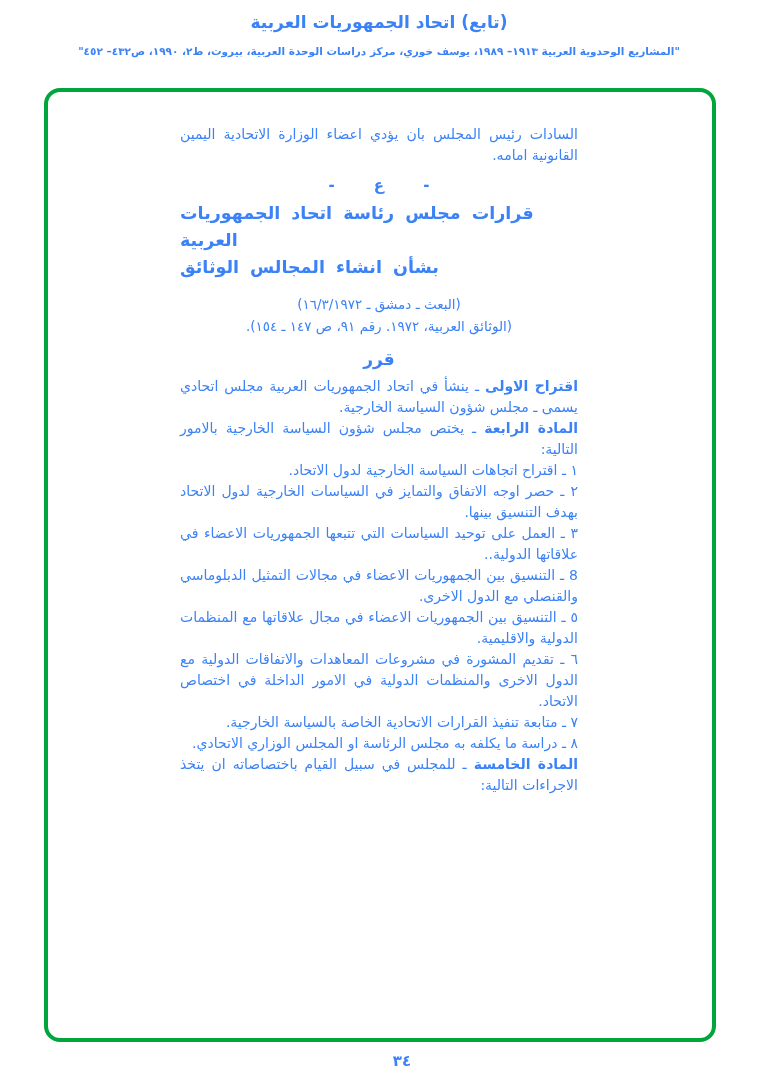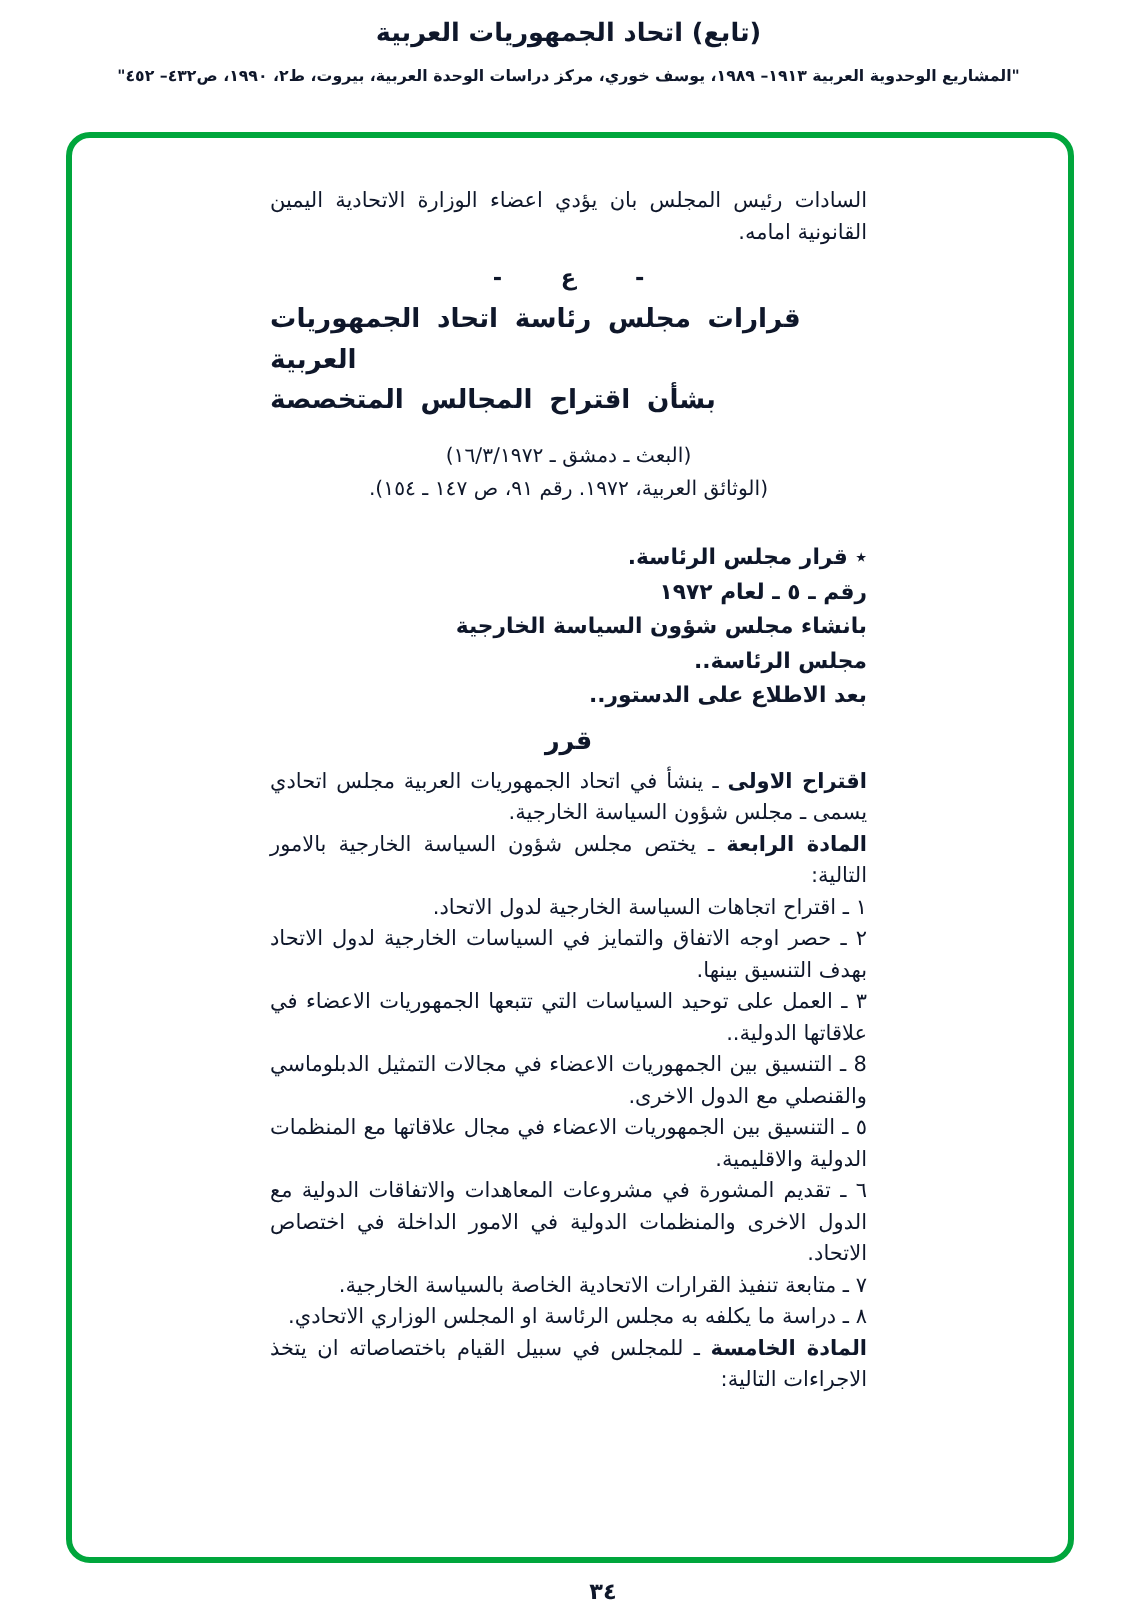--- a/index.html
+++ b/index.html
@@ -1,21 +1,21 @@
 <!DOCTYPE html>
 <html lang="ar"><head>
 <meta charset="utf-8">
 <style>
   html, body { margin:0; padding:0; background:#ffffff; }
   .sheet {
     position:relative;
     width:758px; height:1078px;
     background:#ffffff;
     font-family:"DejaVu Sans", sans-serif;
-    color:#0f172a;
+    color:#3b82f6;
     direction:rtl;
     overflow:hidden;
   }
   
   .header { position:absolute; top:12px; left:0; right:0; text-align:center; }
   .header-title { font-size:17px; font-weight:bold; letter-spacing:0.5px; }
   .header-citation { margin-top:13px; font-size:10.5px; font-weight:bold; white-space:nowrap; }
   
   .frame {
     position:absolute; top:88px; left:44px;
@@ -31,21 +31,21 @@
     font-size:14px; line-height:21px;
   }
   .para { margin:0; text-align:justify; }
   .para strong { font-weight:bold; }
   .sep { margin:9px 0 2px; text-align:center; font-weight:bold; word-spacing:34px; font-size:15px; }
   .doc-title {
     margin:4px 0 12px; text-align:left; font-weight:bold;
     font-size:17.5px; line-height:27px; word-spacing:5px; letter-spacing:0.3px;
   }
   .source { margin:0; text-align:center; line-height:22px; font-size:13.5px; }
-  .source-block { margin:0 0 24px; }
+  .source-block { margin:0 0 12px; }
   .decree-block { margin:0 0 6px; }
   .decree-line { margin:0; font-weight:bold; line-height:23px; text-align:right; font-size:14.5px; }
   .star { display:inline-block; margin-left:5px; }
   .decree-word { margin:8px 0 6px; text-align:center; font-weight:bold; font-size:17px; }
   
   .page-number {
     position:absolute; bottom:8px; left:0; right:0;
     text-align:center; font-weight:bold; font-size:15px;margin-left:46px;
   }
 </style>
@@ -62,37 +62,28 @@
   <div class="frame"></div>
 
   <main class="content">
 
     <p class="para">السادات رئيس المجلس بان يؤدي اعضاء الوزارة الاتحادية اليمين القانونية امامه.</p>
 
     <div class="sep">- ع -</div>
 
     <h2 class="doc-title">
       <span>قرارات مجلس رئاسة اتحاد الجمهوريات العربية</span><br>
-      <span>بشأن اقتراح المجالس المتخصصة</span>
+      <span>بشأن انشاء المجالس الوثائق</span>
     </h2>
 
     <div class="source-block">
       <p class="source">(البعث ـ دمشق ـ ١٦/٣/١٩٧٢)</p>
       <p class="source">(الوثائق العربية، ١٩٧٢. رقم ٩١، ص ١٤٧ ـ ١٥٤).</p>
     </div>
 
-    <div class="decree-block">
-      <p class="decree-line">
-        <span class="star">٭</span><span>قرار مجلس الرئاسة.</span>
-      </p>
-      <p class="decree-line">رقم ـ ٥ ـ لعام ١٩٧٢</p>
-      <p class="decree-line">بانشاء مجلس شؤون السياسة الخارجية</p>
-      <p class="decree-line">مجلس الرئاسة..</p>
-      <p class="decree-line">بعد الاطلاع على الدستور..</p>
-    </div>
 
     <div class="decree-word">قرر</div>
 
     <p class="para">
       <strong>اقتراح الاولى</strong><span> ـ ينشأ في اتحاد الجمهوريات العربية مجلس اتحادي يسمى ـ مجلس شؤون السياسة الخارجية.</span>
     </p>
     <p class="para">
       <strong>المادة الرابعة</strong><span> ـ يختص مجلس شؤون السياسة الخارجية بالامور التالية:</span>
     </p>
 

